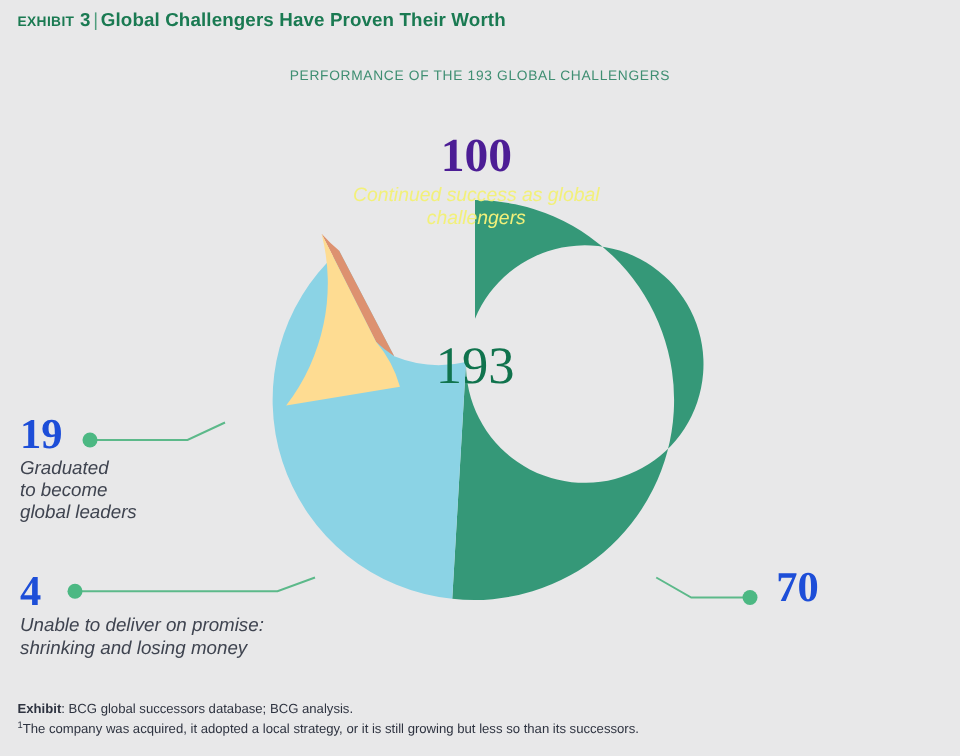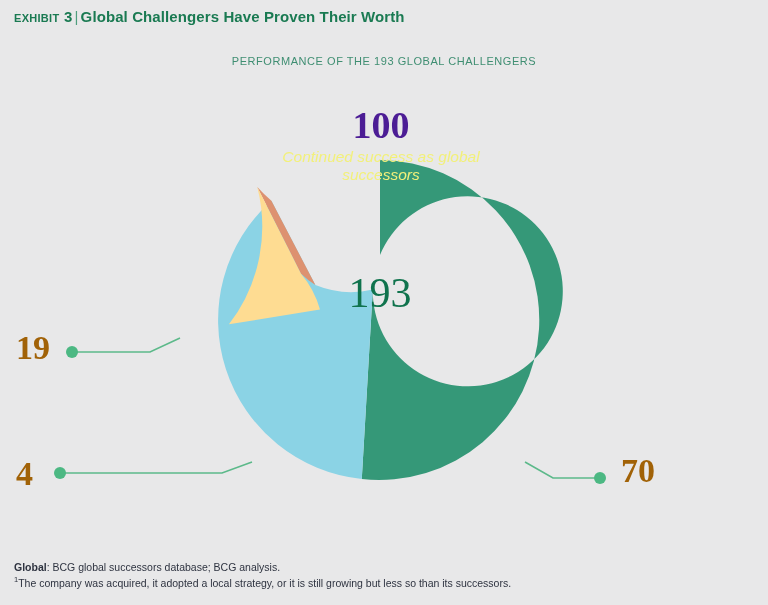--- a/index.html
+++ b/index.html
@@ -110,21 +110,21 @@
   }
 
   
   .callout {
     position: absolute;
   }
   .callout .callout-number {
     font-family: "Liberation Serif", serif;
     font-size: 34px;
     font-weight: bold;
-    color: #a16207;
+    color: #1d4ed8;
     line-height: 0.95;
   }
   .callout .callout-desc {
     font-size: 15px;
     font-style: italic;
     color: #3f4450;
     line-height: 1.17;
     margin-top: 2px;
     white-space: pre-line;
   }
@@ -195,35 +195,40 @@
 
     <path d="M 271.39 200.66 A 160 160 0 0 1 257.26 186.93 L 300.81 273.40 A 95 95 0 0 0 315.39 285.01 Z" fill="#dd9170"></path>
 
     <path d="M 257.26 186.93 A 160 160 0 0 1 228.93 324.32 L 319.99 309.39 A 95 95 0 0 0 300.81 273.40 Z" fill="#fedc92"></path>
   </g>
 </svg>
 
 <div id="segment-label-continued">
   <div class="big-number">100</div>
   <div class="seg-desc">Continued success as
-global successors</div>
+global challengers</div>
 </div>
 
 <div id="donut-center">
   <div class="center-value">193</div>
 </div>
 
 <div class="callout" id="callout-graduated">
   <div class="callout-number">19</div>
+  <div class="callout-desc">Graduated
+to become
+global leaders</div>
 </div>
 
 <div class="callout" id="callout-unable">
   <div class="callout-number">4</div>
+  <div class="callout-desc">Unable to deliver on promise:
+shrinking and losing money</div>
 </div>
 
 <div class="callout" id="callout-sources">
   <div class="callout-number">70</div>
 </div>
 
 <div id="footer-notes">
-  <div class="sources-line"><span class="sources-label">Global</span><span>: BCG global successors database; BCG analysis.</span></div>
+  <div class="sources-line"><span class="sources-label">Exhibit</span><span>: BCG global successors database; BCG analysis.</span></div>
   <div class="footnote"><sup>1</sup><span>The company was acquired, it adopted a local strategy, or it is still growing but less so than its successors.</span></div>
 </div>
 
 </body></html>

